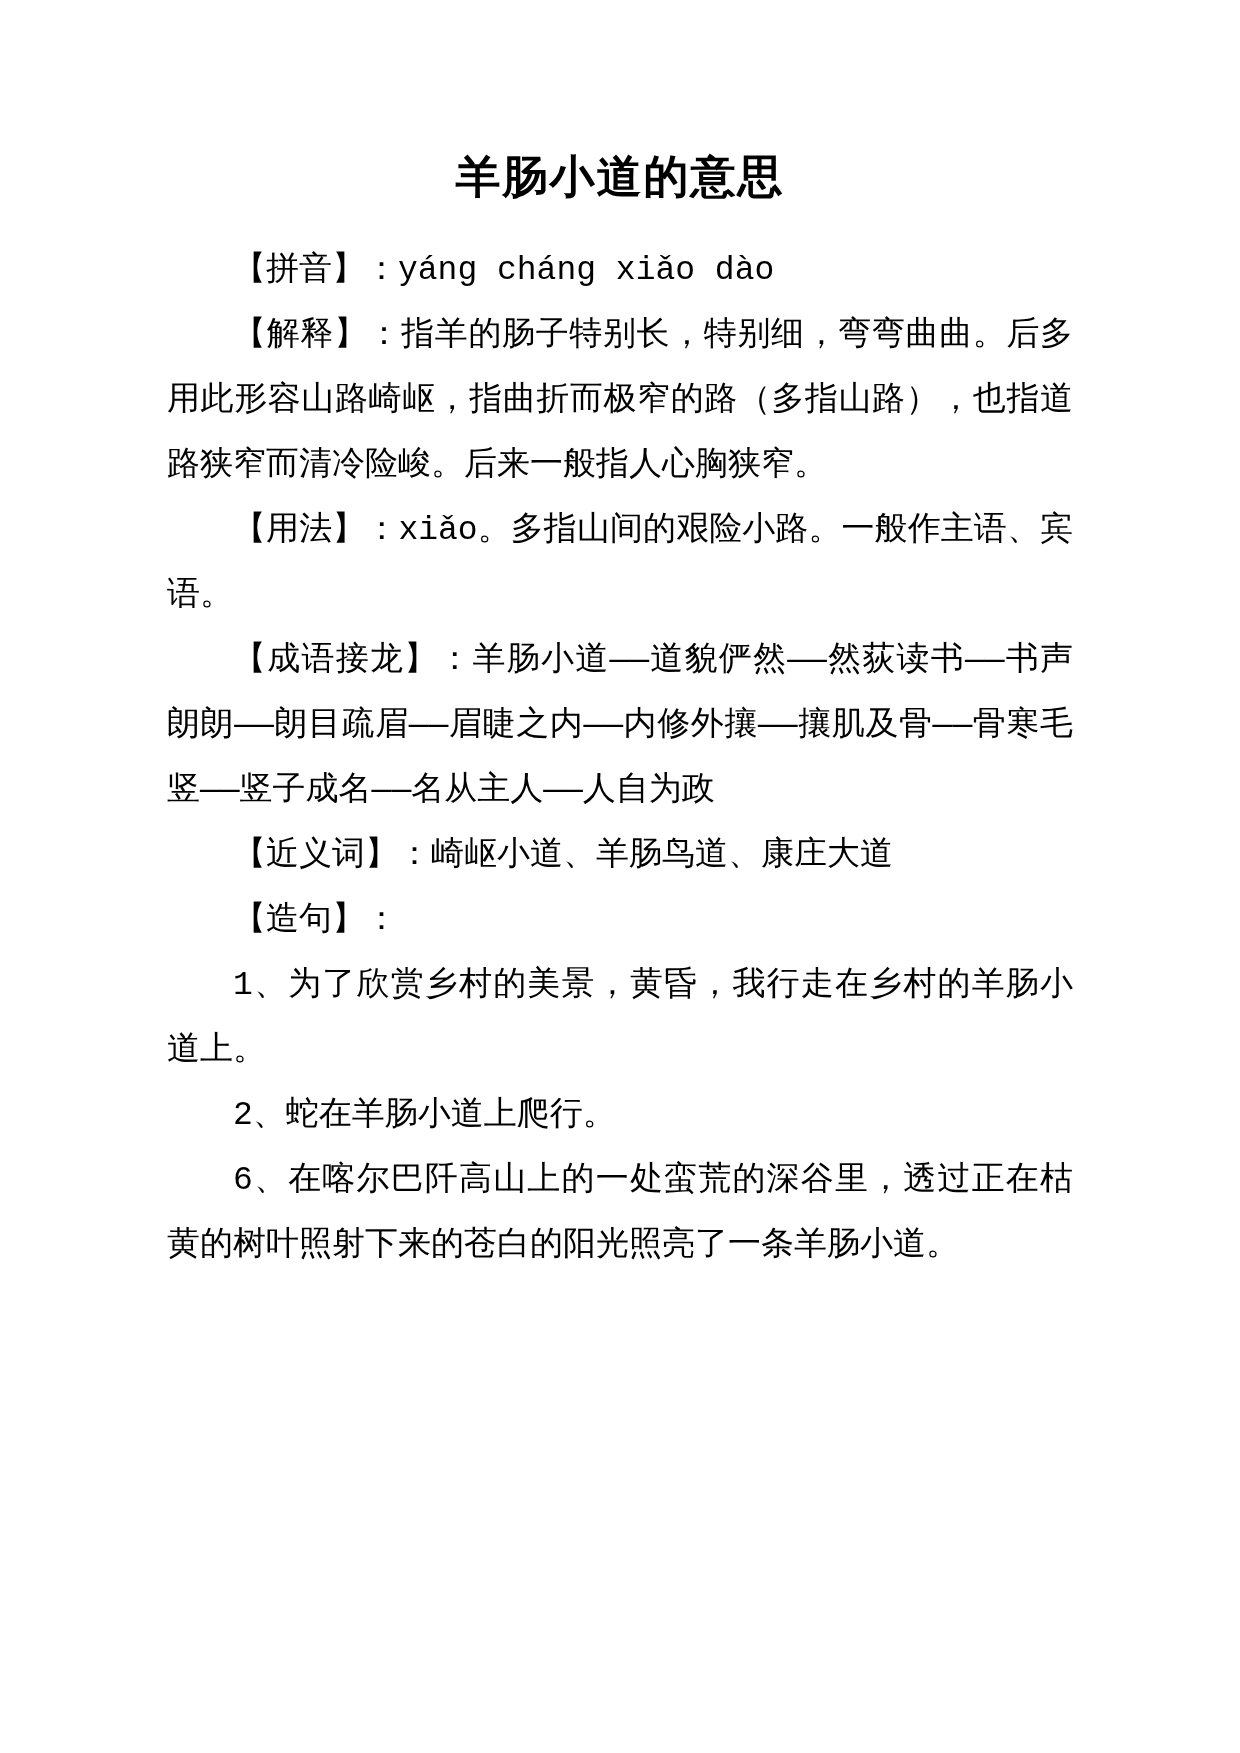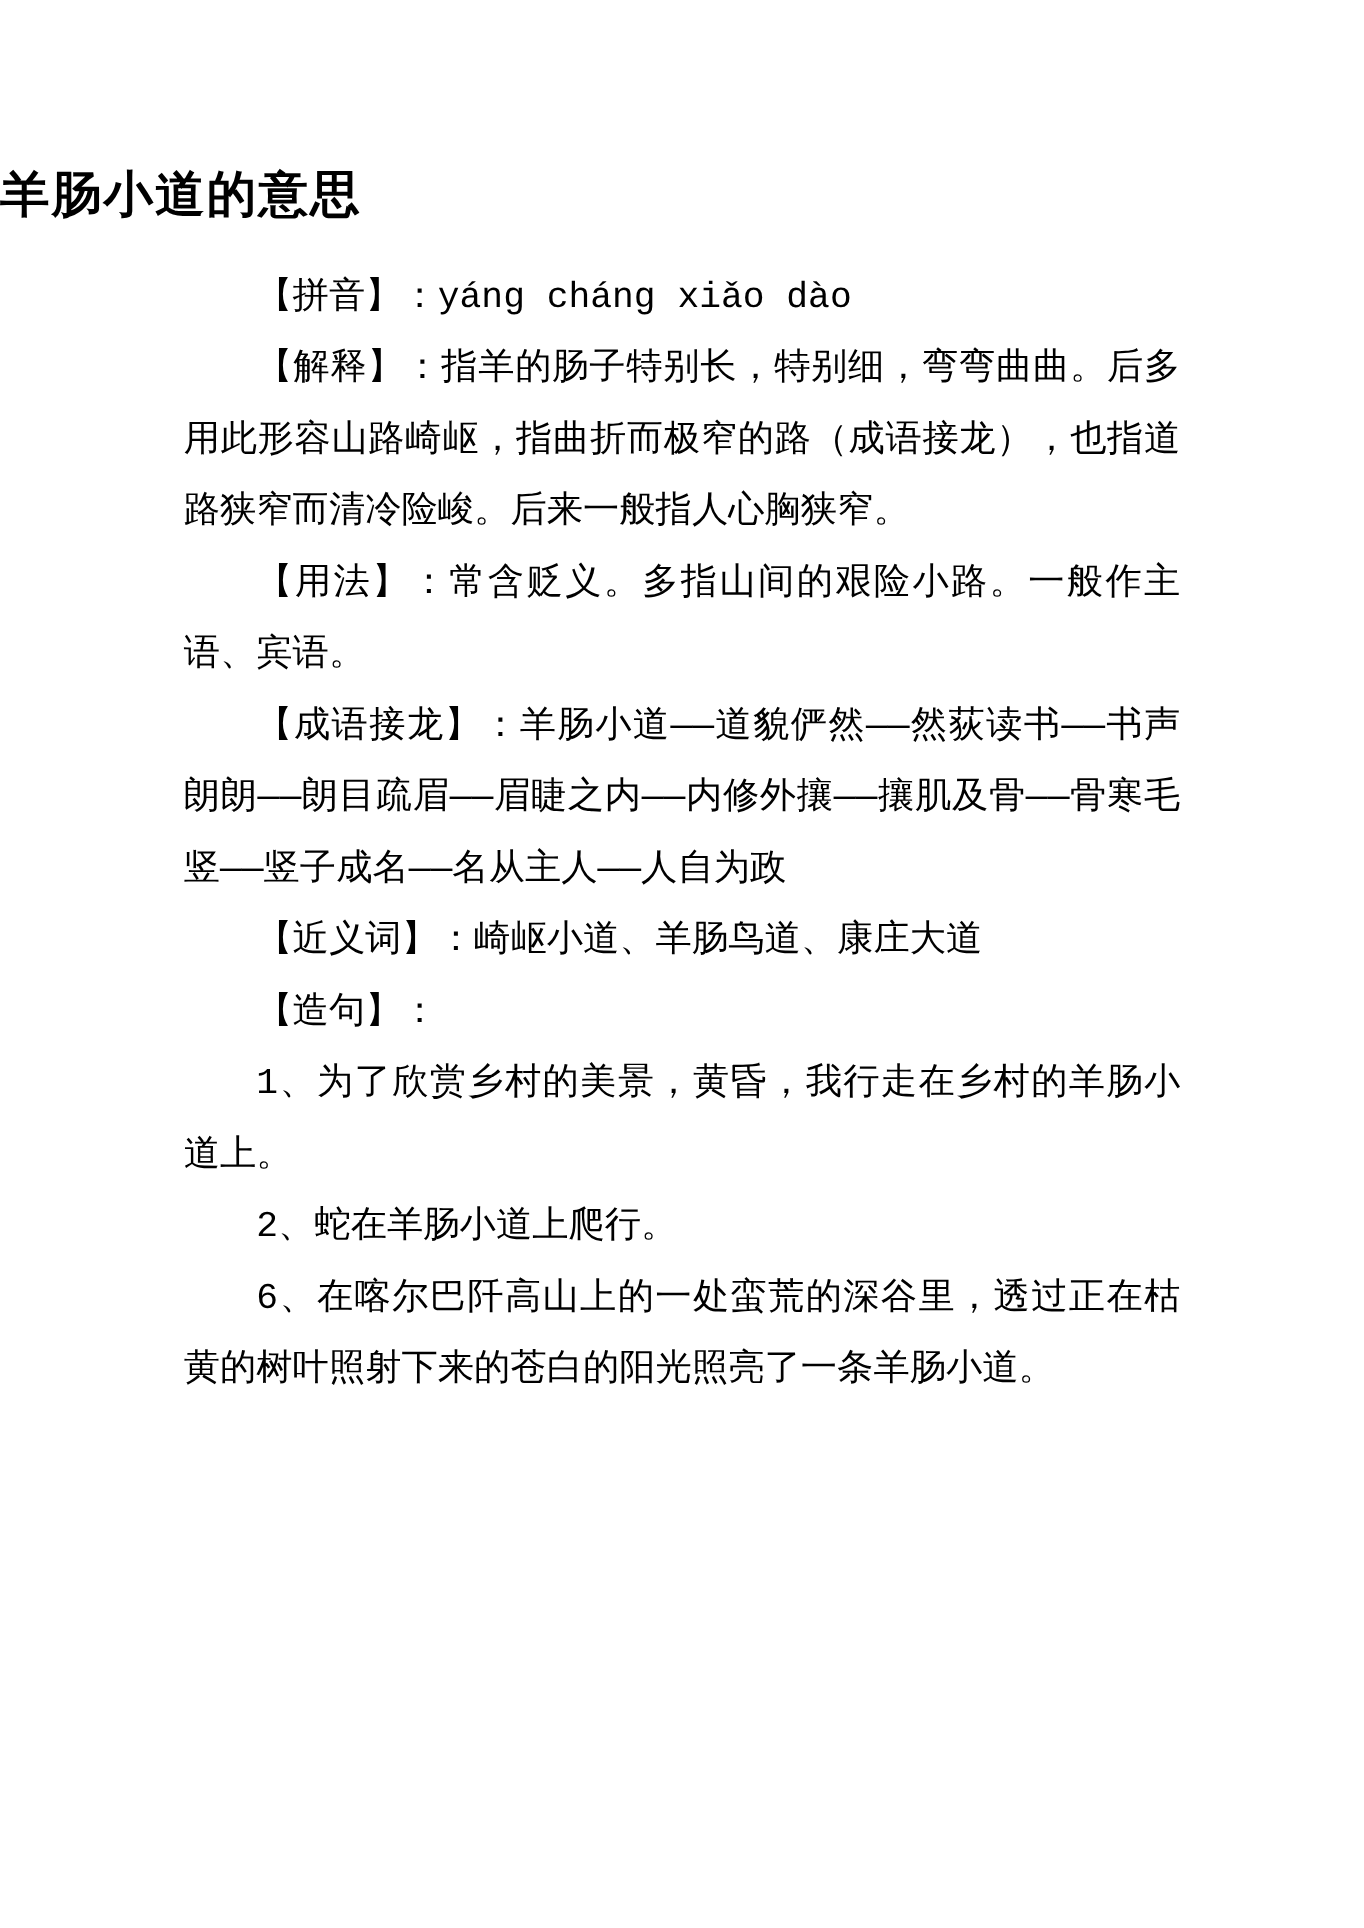--- a/index.html
+++ b/index.html
@@ -12,20 +12,21 @@
     width: 1240px;
     height: 1753px;
     background: #ffffff;
     color: #000000;
     overflow: hidden;
     box-sizing: border-box;
   }
   .doc-title {
     margin: 0;
     padding-top: 148px;
+    text-align: center;
     font-family: "DejaVu Sans", "Liberation Sans", sans-serif;
     font-weight: 700;
     font-size: 45px;
     line-height: 58px;
     letter-spacing: 2px;
     color: #000000;
   }
   .doc-body {
     width: 906px;
     margin: 32px auto 0 auto;
@@ -42,22 +43,22 @@
     word-break: break-all;
   }
 </style>
 </head>
 <body>
 
 <div class="page">
   <h1 class="doc-title">羊肠小道的意思</h1>
   <div class="doc-body" id="paragraphs">
       <p>【拼音】：yáng cháng xiǎo dào</p>
-      <p>【解释】：指羊的肠子特别长，特别细，弯弯曲曲。后多用此形容山路崎岖，指曲折而极窄的路（成语接龙），也指道路狭窄而清冷险峻。后来一般指人心胸狭窄。</p>
-      <p>【用法】：常含贬义。多指山间的艰险小路。一般作主语、宾语。</p>
+      <p>【解释】：指羊的肠子特别长，特别细，弯弯曲曲。后多用此形容山路崎岖，指曲折而极窄的路（多指山路），也指道路狭窄而清冷险峻。后来一般指人心胸狭窄。</p>
+      <p>【用法】：xiǎo。多指山间的艰险小路。一般作主语、宾语。</p>
       <p>【成语接龙】：羊肠小道——道貌俨然——然荻读书——书声朗朗——朗目疏眉——眉睫之内——内修外攘——攘肌及骨——骨寒毛竖——竖子成名——名从主人——人自为政</p>
       <p>【近义词】：崎岖小道、羊肠鸟道、康庄大道</p>
       <p>【造句】：</p>
       <p>1、为了欣赏乡村的美景，黄昏，我行走在乡村的羊肠小道上。</p>
       <p>2、蛇在羊肠小道上爬行。</p>
       <p>6、在喀尔巴阡高山上的一处蛮荒的深谷里，透过正在枯黄的树叶照射下来的苍白的阳光照亮了一条羊肠小道。</p>
     </div>
 </div>
 
 </body></html>

